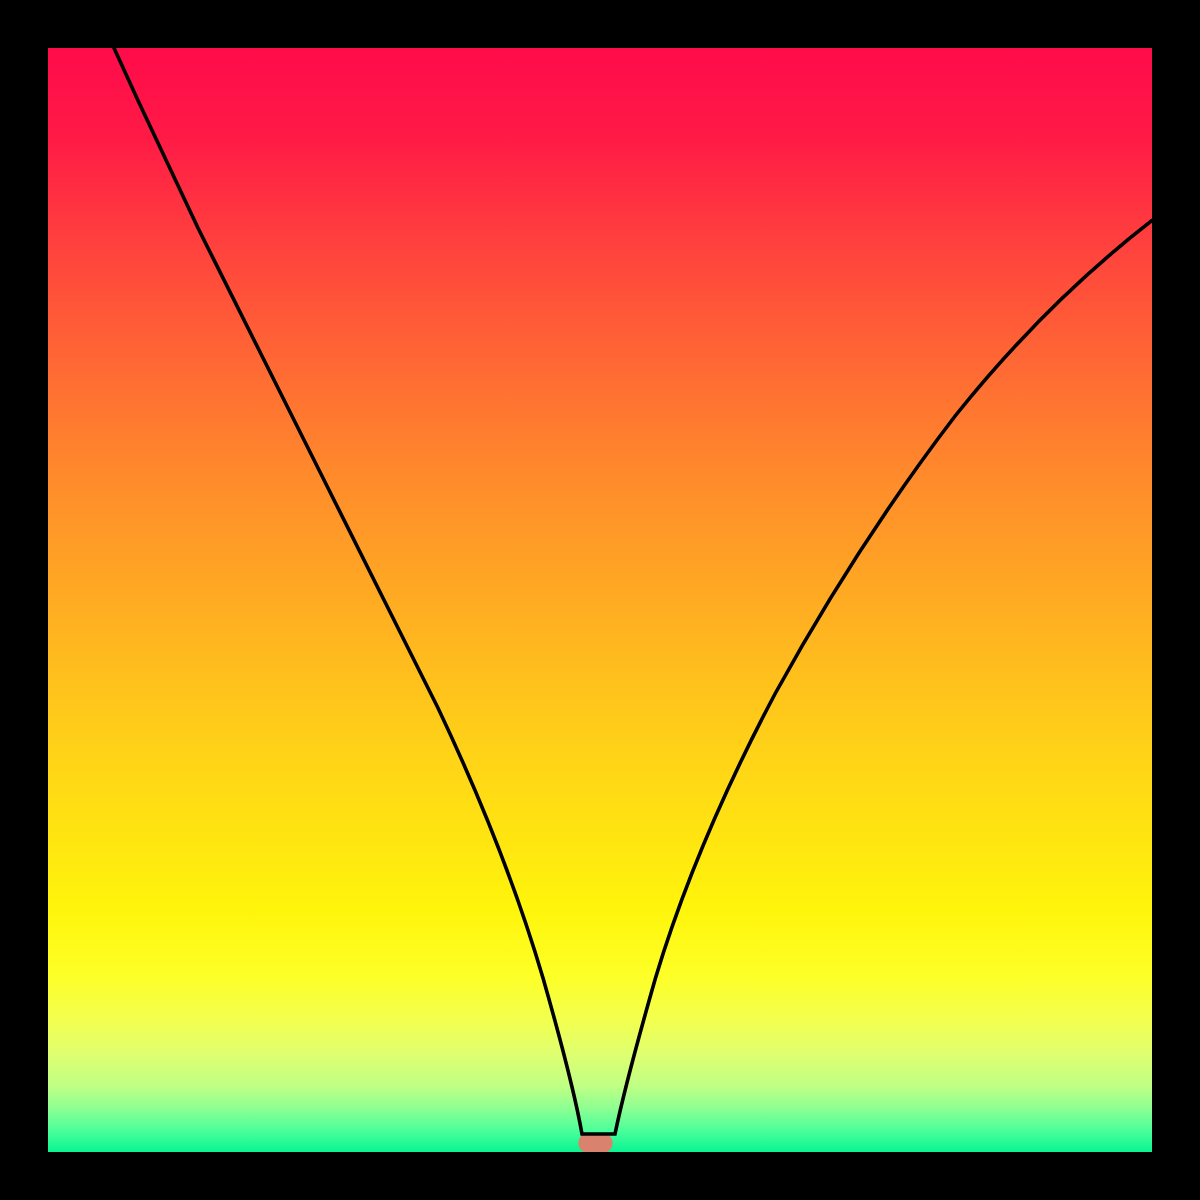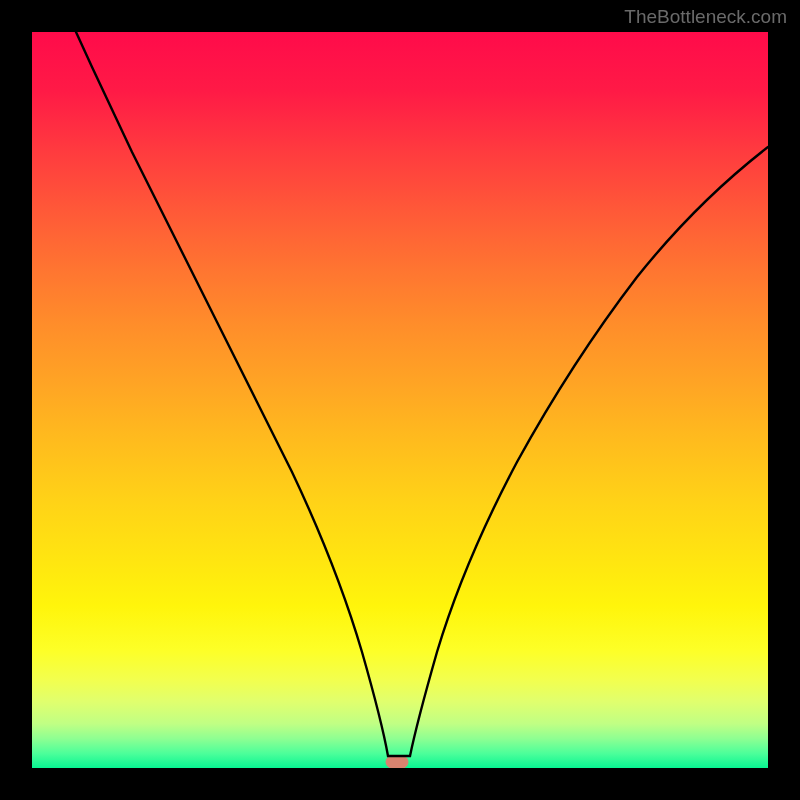--- a/index.html
+++ b/index.html
@@ -101,14 +101,13 @@
                Q 305 535 330 620
                Q 350 690 356 724
                L 378 724
                Q 385 690 405 620
                Q 432 530 485 430
                Q 540 330 605 245
                Q 665 170 736 115"></path>
     </svg>
   </div>
 
-  <div class="watermark">TheBottleneck.com</div>
 </div>
 
 </body></html>

